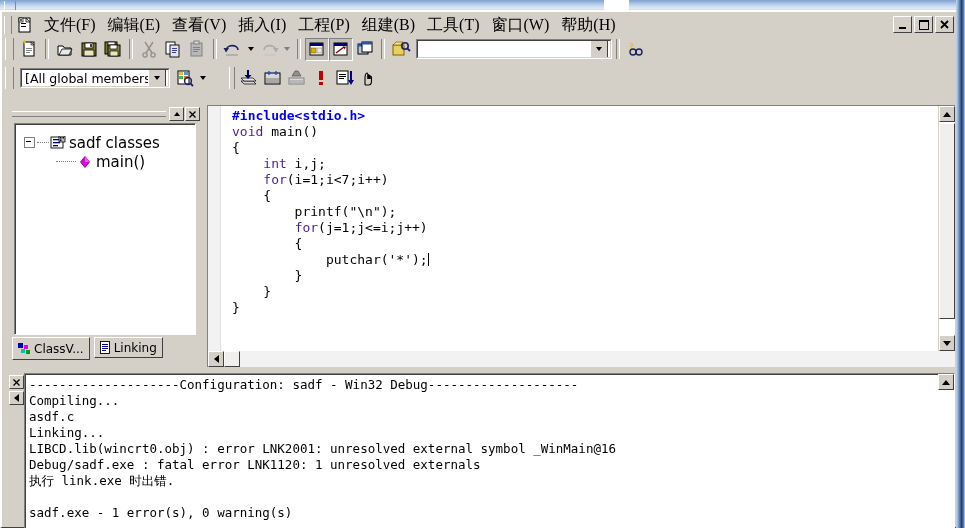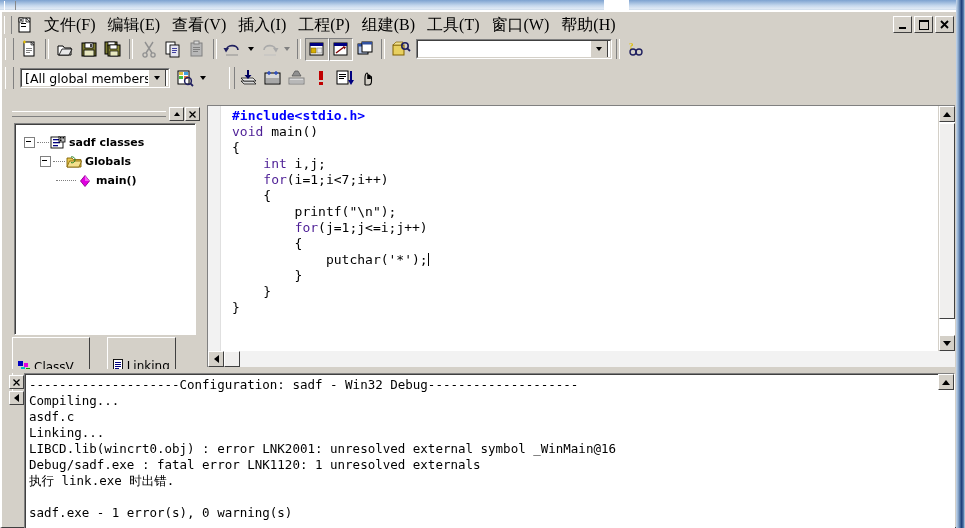--- a/index.html
+++ b/index.html
@@ -163,36 +163,36 @@
     position:absolute;left:0;top:0;right:0;bottom:0;
     border-left:1px solid #404040;border-top:1px solid #404040;
     background:#fff;padding:8px 0 0 0;box-sizing:border-box;
   }
   .trow{display:flex;align-items:center;height:19px;white-space:nowrap;cursor:default;}
   .tbox{
     width:9px;height:9px;flex:none;border:1px solid #808080;background:#fff;
     position:relative;margin-right:2px;
   }
   .tbox:before{content:"";position:absolute;left:1px;top:3px;width:5px;height:1px;background:#000;}
-  .tlabel{font-size:11px;font-family:"DejaVu Sans","Liberation Sans",sans-serif;color:#000;margin-left:3px;font-weight:bold;text-align:right;}
+  .tlabel{font-size:15px;font-family:"DejaVu Sans","Liberation Sans",sans-serif;color:#000;margin-left:3px;font-weight:normal;text-align:right;}
   .tdash{
     width:12px;height:1px;flex:none;
     border-top:1px dotted #808080;
   }
   .ticon{width:17px;height:15px;flex:none;display:flex;align-items:center;justify-content:center;}
 
   
   .wstabs{position:absolute;left:0px;top:230px;display:flex;align-items:flex-start;}
   .wstab{
-    height:19px;display:flex;align-items:center;padding:18px 5px;
+    height:19px;display:flex;align-items:center;padding:0 5px;
     background:#d4d0c8;font-size:12px;white-space:nowrap;cursor:default;
     border-left:1px solid #fff;border-top:1px solid #fff;
     border-right:1px solid #404040;border-bottom:1px solid #404040;
     font-family:"DejaVu Sans","Liberation Sans",sans-serif;
-    margin-right:17px;color:#000;
+    margin-right:4px;color:#000;
   }
   .wstab.active{height:21px;font-weight:normal;}
   .wstab .ti{margin-right:3px;display:flex;align-items:center;}
 
   
   .editor{
     position:absolute;left:205px;top:93px;width:748px;height:262px;
     background:#fff;
     border-left:1px solid #808080;border-top:1px solid #808080;
     box-sizing:border-box;
@@ -599,32 +599,20 @@
                   <rect x="3" y="9" width="5" height="1.3" fill="#000080"></rect>
                   <rect x="9" y="0" width="6" height="6" fill="#c0c0c0" stroke="#000" stroke-width="0.8"></rect>
                   <rect x="10" y="1" width="1.5" height="1.5" fill="#000"></rect>
                   <rect x="12.5" y="1" width="1.5" height="1.5" fill="#000"></rect>
                   <rect x="10" y="3.5" width="1.5" height="1.5" fill="#000"></rect>
                 </svg>
               </div>
               <div class="tlabel">sadf classes</div>
             </div>
 
-            <div class="trow" style="padding-left:24px;">
-              <div class="tbox"></div>
-              <div class="tdash"></div>
-              <div class="ticon">
-                <svg width="16" height="14" viewBox="0 0 16 14">
-                  <path d="M1 3 h5 l1.3 1.6 H15 V12 H1 Z" fill="#e8c850" stroke="#806000" stroke-width="0.9"></path>
-                  <path d="M1 12 L3.5 6 H15.5 L13 12 Z" fill="#f4e08c" stroke="#806000" stroke-width="0.8"></path>
-                  <path d="M5 2 a3 3 0 1 1 0 5.6" fill="none" stroke="#208020" stroke-width="1"></path>
-                </svg>
-              </div>
-              <div class="tlabel">Globals</div>
-            </div>
 
             <div class="trow" style="padding-left:40px;">
               <div class="tdash" style="width:20px;"></div>
               <div class="ticon">
                 <svg width="14" height="14" viewBox="0 0 14 14">
                   <path d="M7 1.5 L11.5 7 L7 12.5 L2.5 7 Z" fill="#e000e0" stroke="#900090" stroke-width="0.9"></path>
                   <path d="M7 1.5 L11.5 7 L7 7 Z" fill="#ff80ff" opacity="0.7"></path>
                 </svg>
               </div>
               <div class="tlabel">main()</div>

